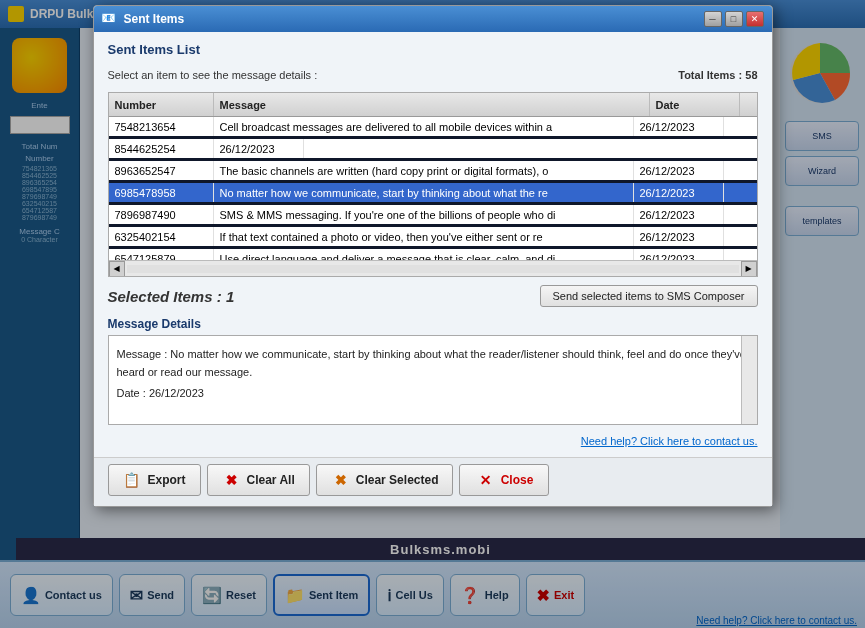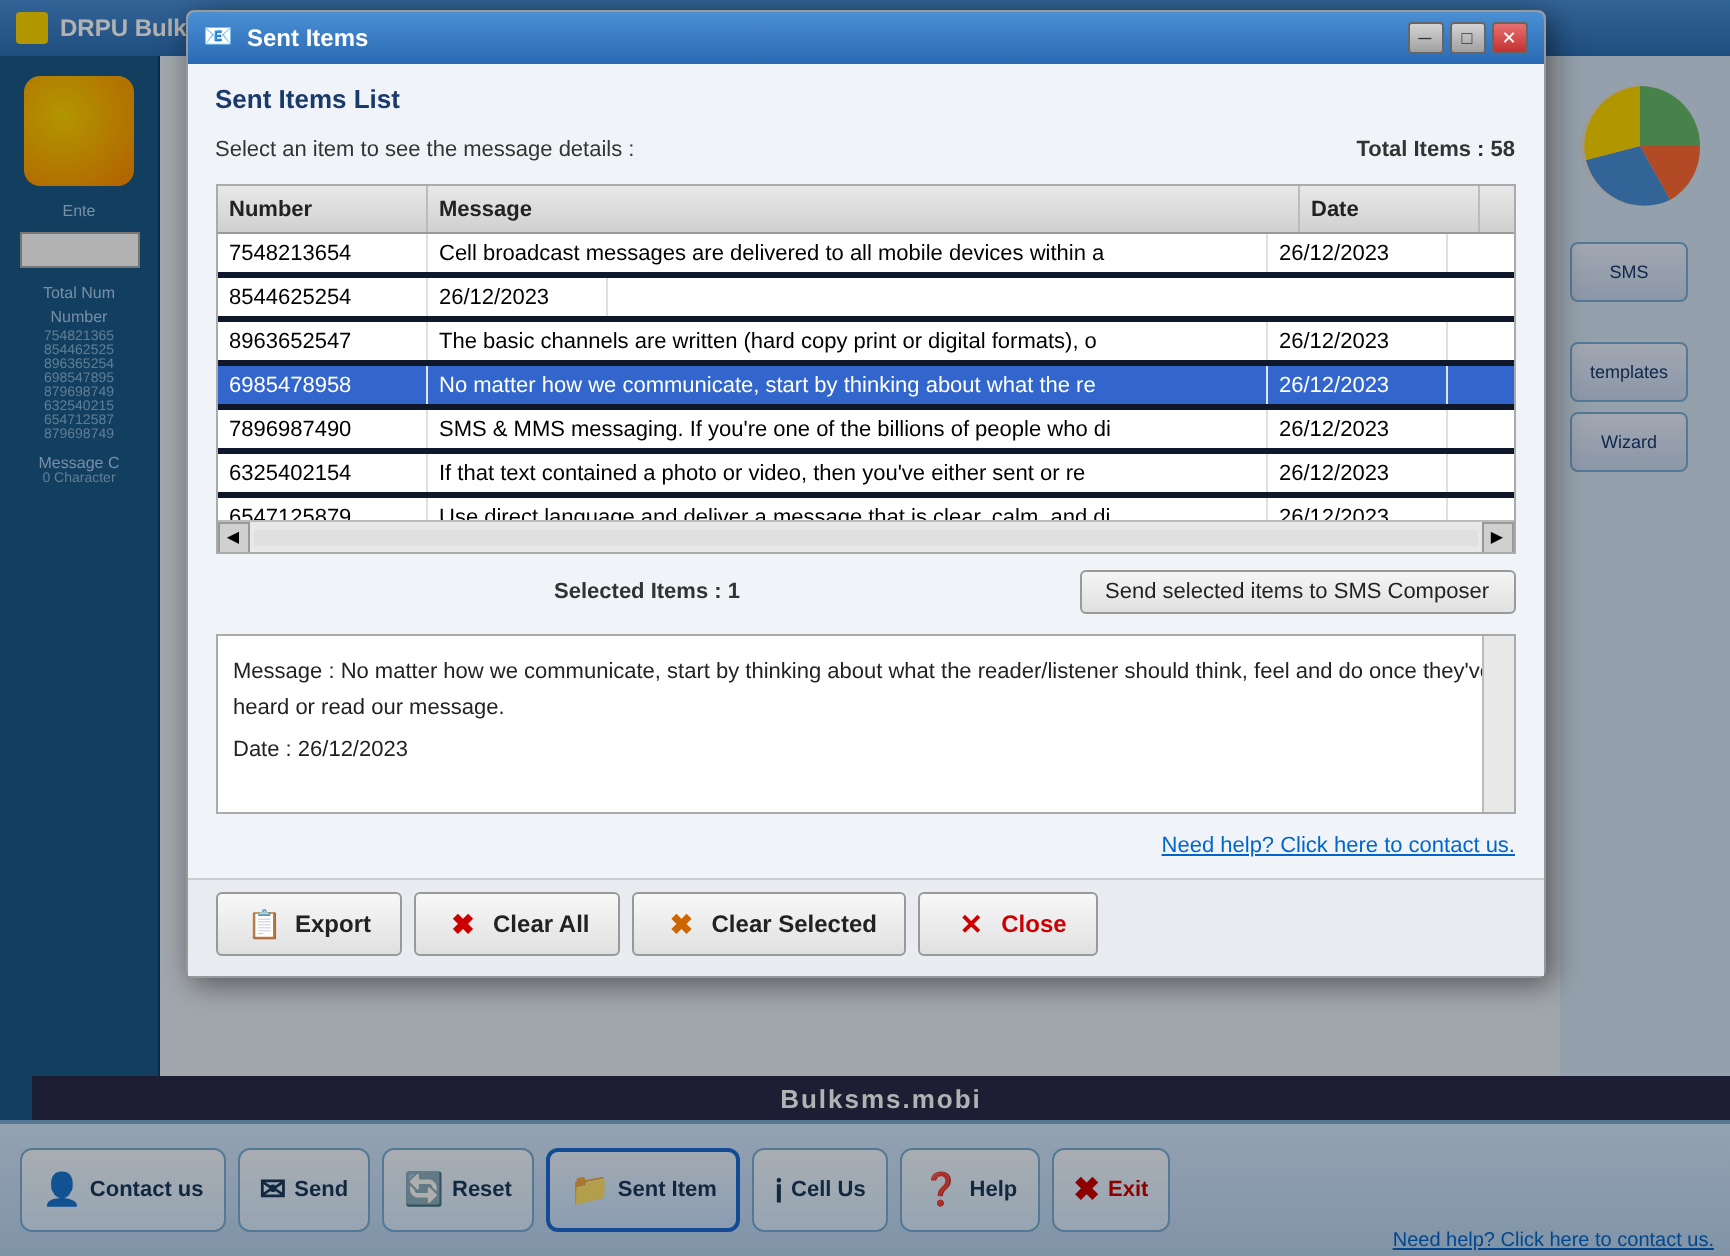--- a/index.html
+++ b/index.html
@@ -340,25 +340,26 @@
     }
 
     
     .selected-items-row {
       display: flex;
       justify-content: space-between;
       align-items: center;
     }
 
     .selected-count {
-      font-size: 11px;
+      font-size: 15px;
       font-weight: bold;
       color: #333;
-      text-align: center;
+      text-align: left;
       flex: 1;
+      font-style: italic;
     }
 
     .send-selected-btn {
       padding: 4px 12px;
       background: linear-gradient(to bottom, #f5f5f5, #e0e0e0);
       border: 1px solid #999;
       border-radius: 3px;
       font-size: 11px;
       cursor: pointer;
       color: #222;
@@ -442,21 +443,21 @@
       justify-content: center;
       font-size: 14px;
     }
 
     .action-btn.close-action {
       color: #cc0000;
     }
 
     
     .right-btn {
-      width: 59px;
+      width: 74px;
       height: 30px;
       background: linear-gradient(to bottom, #e8f0ff, #c8d8f0);
       border: 1px solid #7aaed6;
       border-radius: 4px;
       margin-bottom: 5px;
       display: flex;
       align-items: center;
       justify-content: center;
       font-size: 9px;
       color: #1a3a6c;
@@ -503,22 +504,22 @@
     <div class="bg-right-panel">
       
       <svg class="pie-chart" viewBox="0 0 70 70">
         <circle cx="35" cy="35" r="30" fill="#e0e0e0"></circle>
         <path d="M35 35 L65 35 A30 30 0 0 1 50 62 Z" fill="#ff6b35"></path>
         <path d="M35 35 L50 62 A30 30 0 0 1 8 42 Z" fill="#4a90d9"></path>
         <path d="M35 35 L8 42 A30 30 0 0 1 35 5 Z" fill="#ffd700"></path>
         <path d="M35 35 L35 5 A30 30 0 0 1 65 35 Z" fill="#66bb6a"></path>
       </svg>
       <div class="right-btn" style="margin-top:5px;">SMS</div>
+      <div class="right-btn">Wizard</div>
       <div class="right-btn" style="margin-top:20px;">templates</div>
-      <div class="right-btn">Wizard</div>
     </div>
   </div>
 </div>
 
 <div class="status-bar">
   <span class="status-bar-text">Bulksms.mobi</span>
 </div>
 
 <div class="bottom-bar">
   <button class="bottom-btn">
@@ -626,20 +627,21 @@
           <div class="hscroll-arrow">▶</div>
         </div>
       </div>
 
       <div class="selected-items-row">
         <span class="selected-count">Selected Items : 1</span>
         <button class="send-selected-btn" style="">Send selected items to SMS Composer</button>
       </div>
 
       <div class="message-details-section">
+        <div class="message-details-title">Message Details</div>
         <div class="message-details-box">
           <div style="margin-top:4px;">
             <span>Message  :  </span>
             <span>No matter how we communicate, start by thinking about what the reader/listener should think, feel and do once they've heard or read our message.</span>
           </div>
           <div style="margin-top:4px;">
             <span>Date       :  </span>
             <span>26/12/2023</span>
           </div>
           <div class="message-details-box-scrollbar"></div>

